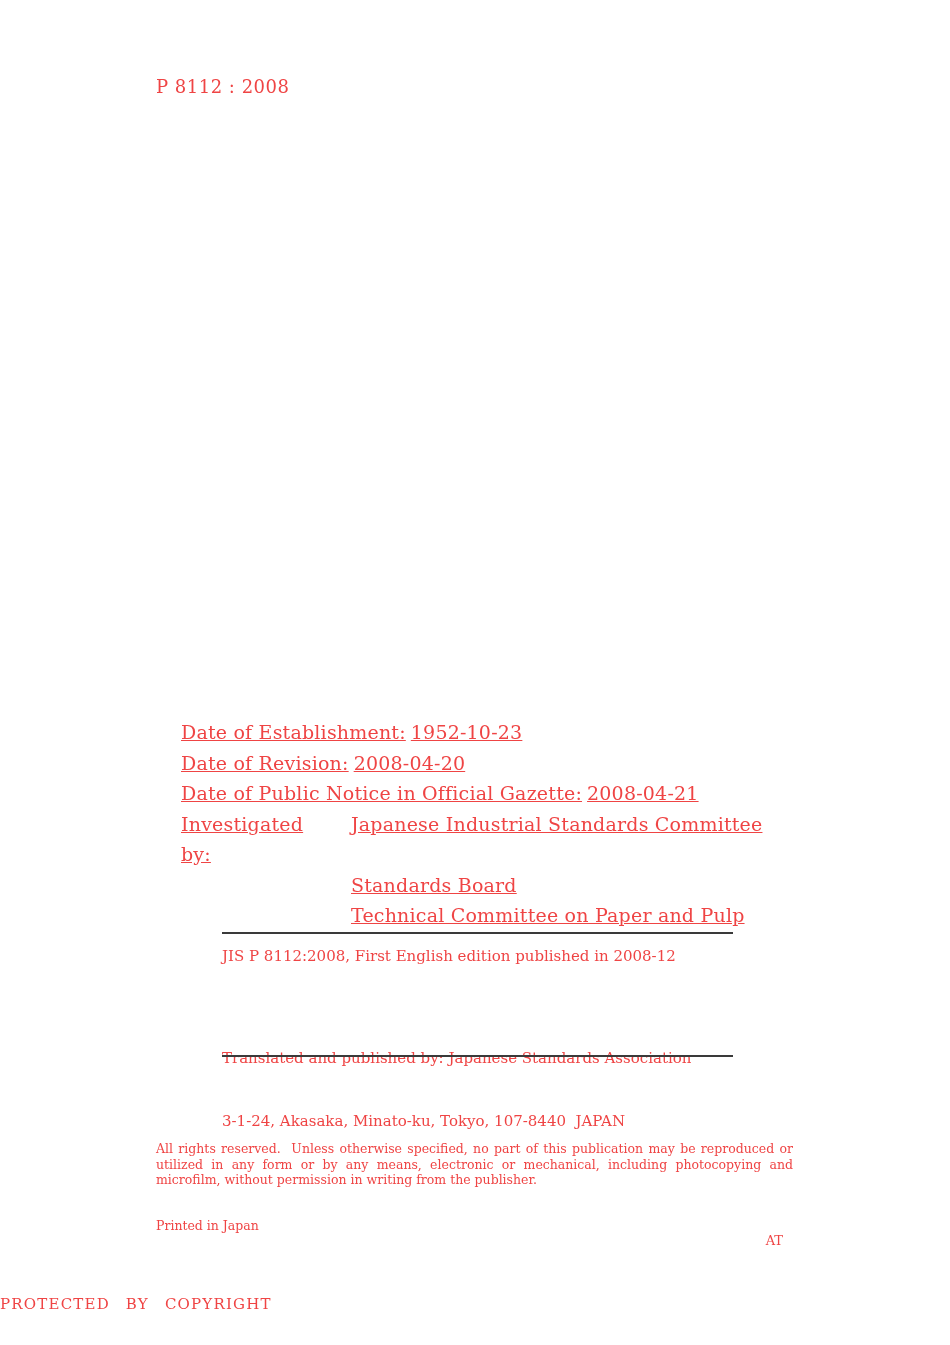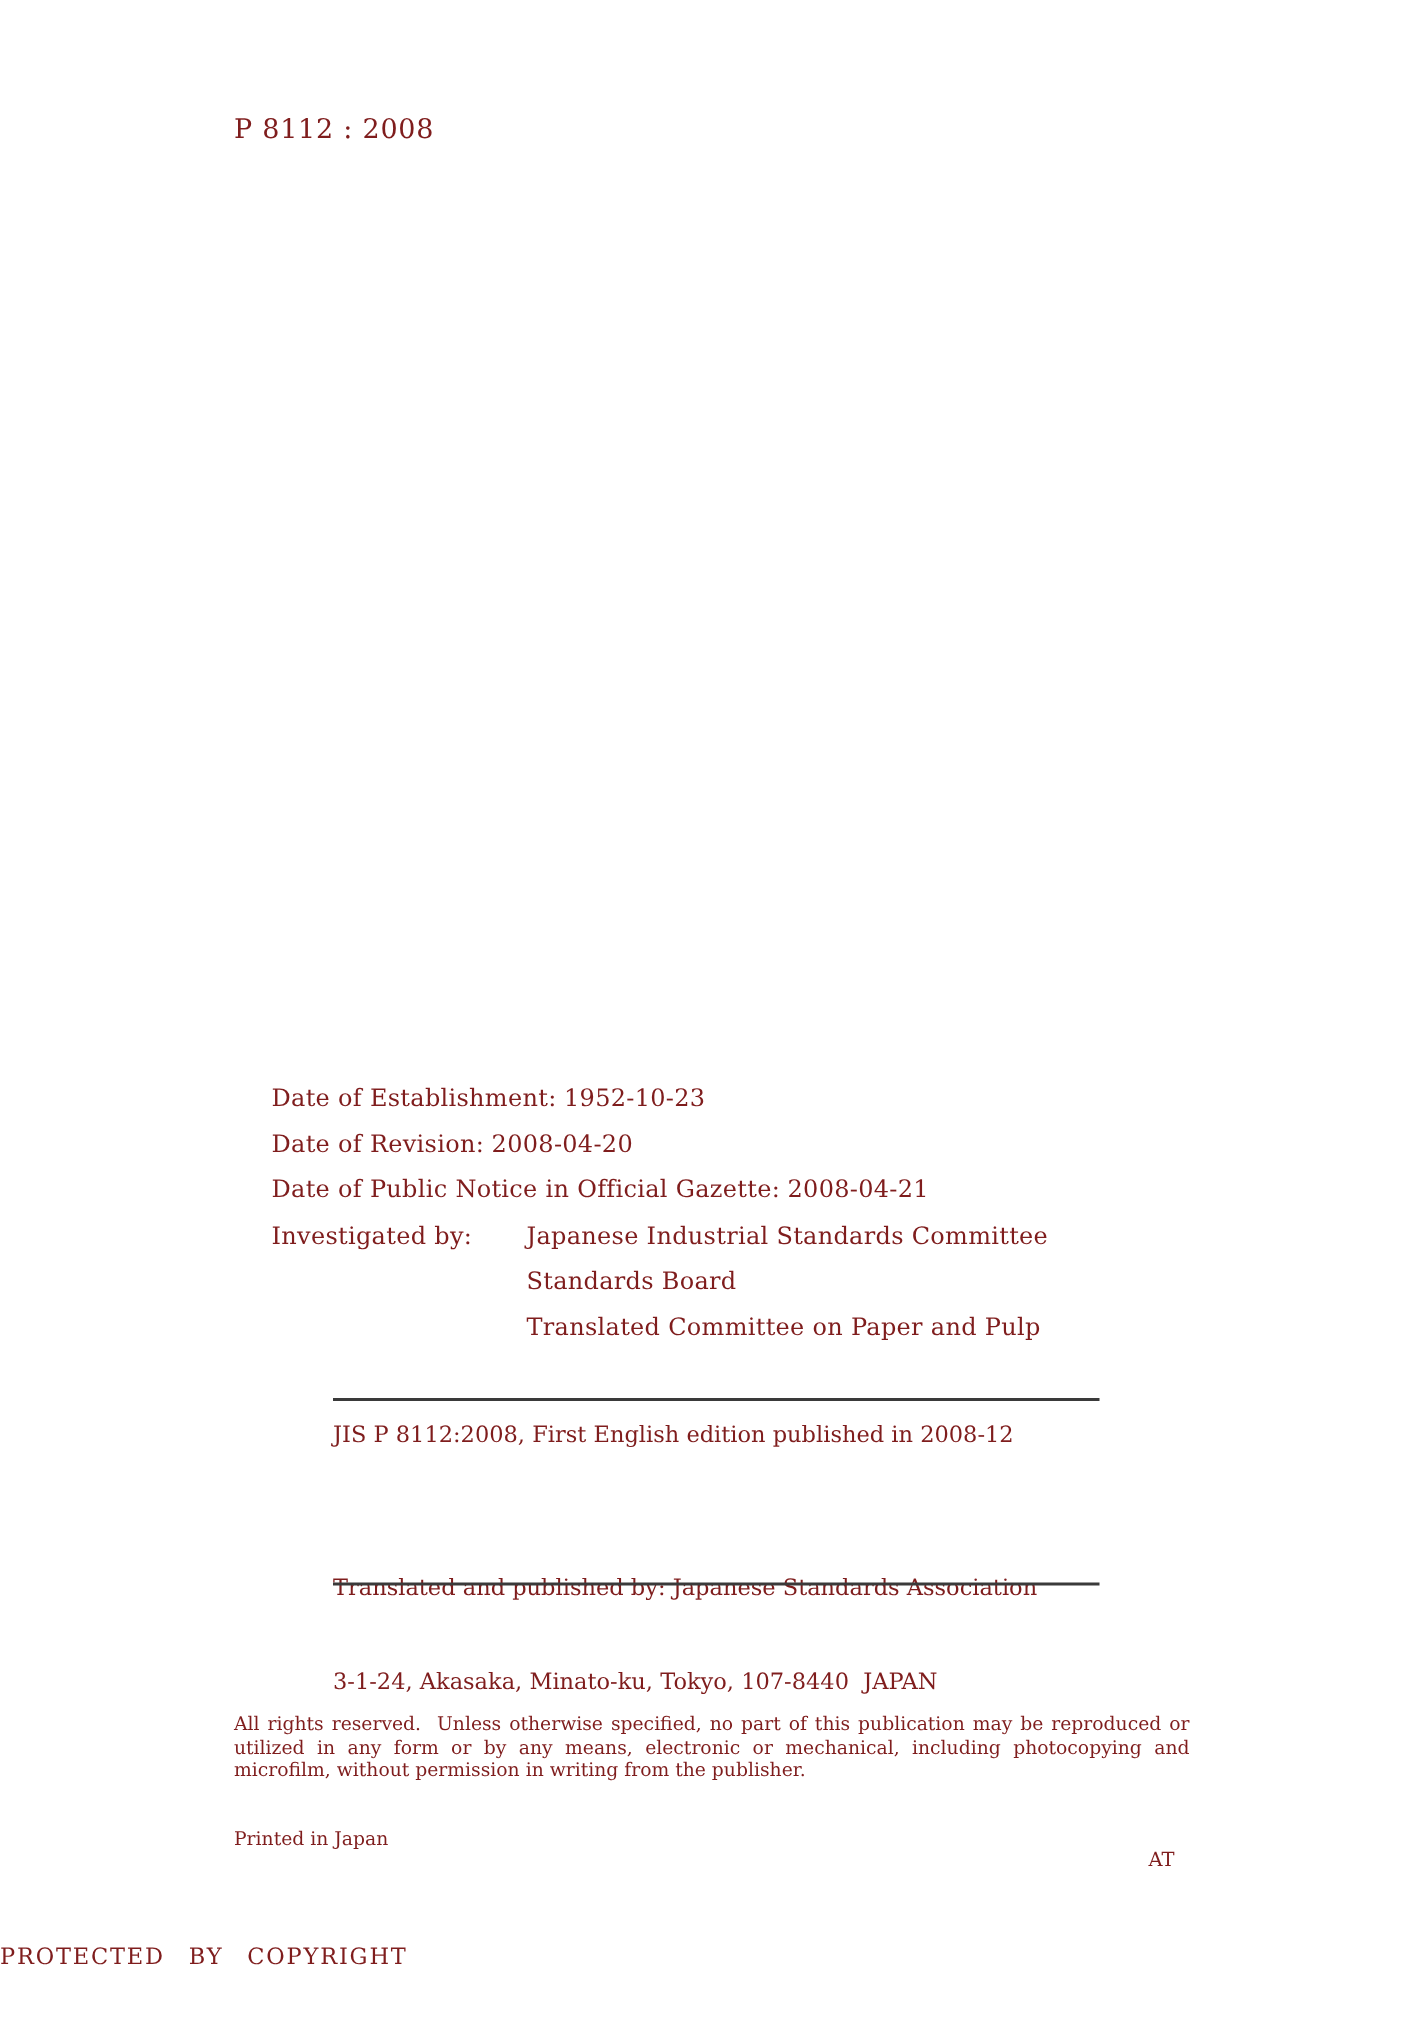--- a/index.html
+++ b/index.html
@@ -6,37 +6,38 @@
     margin: 0;
     padding: 0;
     background: #ffffff;
   }
   .page {
     position: relative;
     width: 950px;
     height: 1345px;
     background: #ffffff;
     font-family: "DejaVu Serif", "Liberation Serif", serif;
-    color: #7f1d1d;
+    color: #ef4444;
     overflow: hidden;
   }
   .header-code {
     position: absolute;
     left: 156px;
     top: 76px;
     font-size: 18px;
     letter-spacing: 0.5px;
   }
   .dates-block {
     position: absolute;
     left: 181px;
     top: 717px;
-    font-size: 16px;
+    font-size: 19px;
     line-height: 30.5px;
     letter-spacing: 0.2px;
+    text-decoration: underline;
   }
   .date-line .label { margin-right: 5px; }
   .inv-row { display: flex; gap: 16px; }
   .inv-label { width: 154px; flex: none; }
   .rule {
     position: absolute;
     left: 222px;
     width: 511px;
     height: 2px;
     background: #3a3a3a;
@@ -119,21 +120,21 @@
     <div class="inv-row">
       <div class="inv-label">Investigated by:</div>
       <div class="inv-value">Japanese Industrial Standards Committee</div>
     </div>
     <div class="inv-row">
       <div class="inv-label"></div>
       <div class="inv-value">Standards Board</div>
     </div>
     <div class="inv-row">
       <div class="inv-label"></div>
-      <div class="inv-value">Translated Committee on Paper and Pulp</div>
+      <div class="inv-value">Technical Committee on Paper and Pulp</div>
     </div>
   </div>
 
   <div class="rule rule-1"></div>
 
   <div class="center-col edition-note">JIS P 8112:2008, First English edition published in 2008-12</div>
 
   <div class="center-col publisher-block">
     <div>Translated and published by: Japanese Standards Association</div>
     <div>3-1-24, Akasaka, Minato-ku, Tokyo, 107-8440  JAPAN</div>

